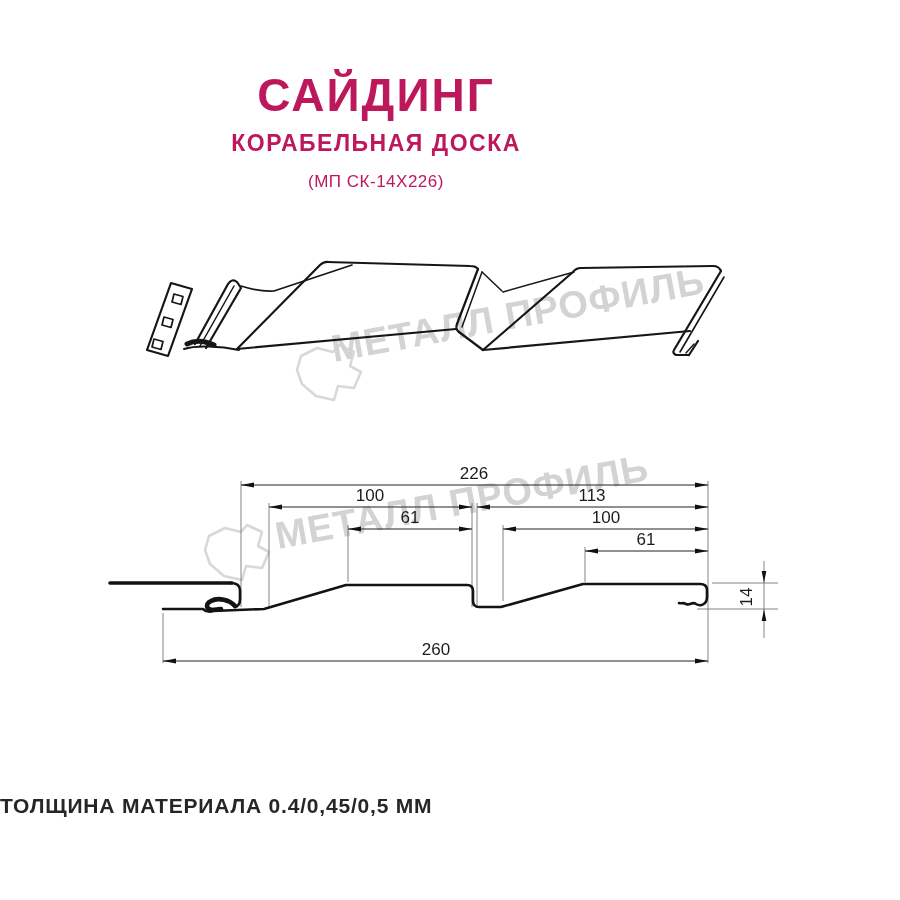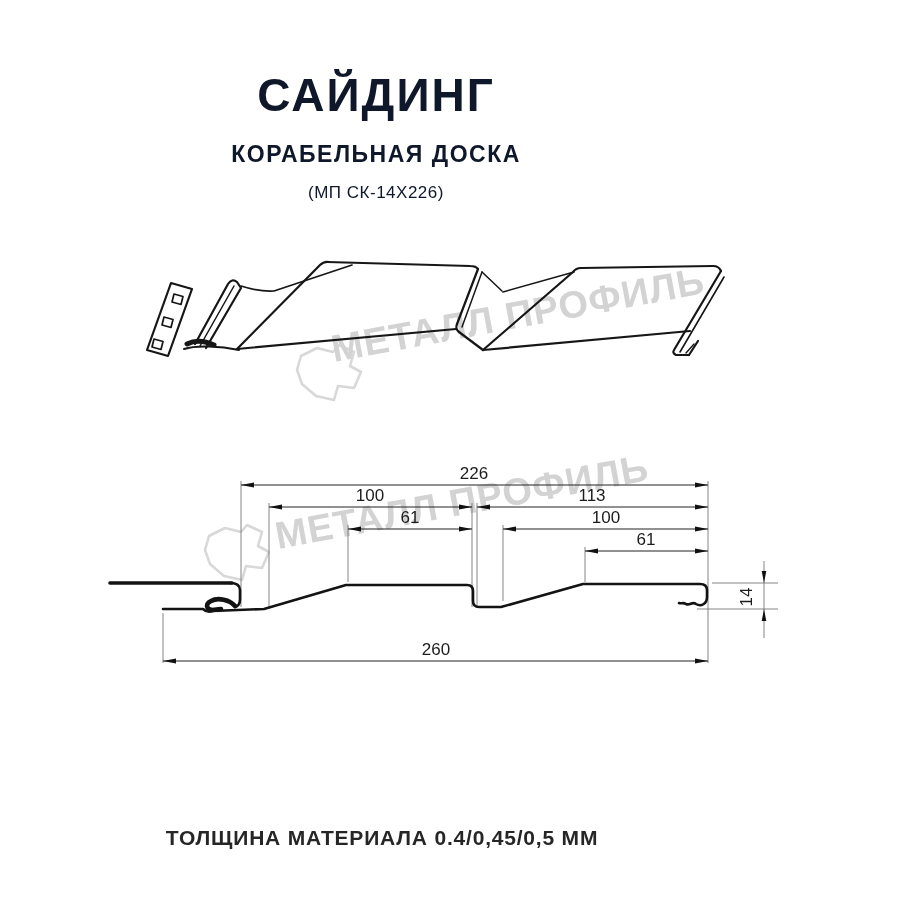--- a/index.html
+++ b/index.html
@@ -2,27 +2,27 @@
 <html><head>
 <meta charset="utf-8">
 <style>
   html,body{margin:0;padding:0;}
   body{
     width:900px;height:900px;background:#ffffff;
     font-family:"Liberation Sans", sans-serif;
     position:relative;overflow:hidden;
   }
   .stage{position:absolute;inset:0;}
-  .title-block{position:absolute;left:0;top:70px;width:752px;text-align:center;color:#0f172a;}
+  .title-block{position:absolute;left:0;top:70px;width:752px;text-align:center;color:#be185d;}
   .title-main{font-size:46px;font-weight:800;letter-spacing:2px;line-height:1.1;}
-  .title-sub{font-size:23px;font-weight:700;letter-spacing:1.5px;margin-top:20px;}
+  .title-sub{font-size:23px;font-weight:700;letter-spacing:1.5px;margin-top:9px;}
   .title-code{font-size:17px;font-weight:500;letter-spacing:0.5px;margin-top:15px;}
   .footer-note{
-    position:absolute;left:0;top:794px;width:764px;text-align:center;
-    font-size:21px;font-weight:700;letter-spacing:0.8px;color:#262626;margin-top:32px;
+    position:absolute;left:0;top:794px;width:764px;text-align:left;
+    font-size:21px;font-weight:700;letter-spacing:0.8px;color:#262626;
   }
   svg{position:absolute;left:0;top:0;}
   .wm-text{font-family:"Liberation Sans", sans-serif;font-weight:700;font-size:38px;letter-spacing:1px;fill:#d3d3d3;}
   .dim-text{font-family:"Liberation Sans", sans-serif;font-size:17px;fill:#1c1c1c;}
 </style>
 </head>
 <body>
 
 <div class="stage">
 

